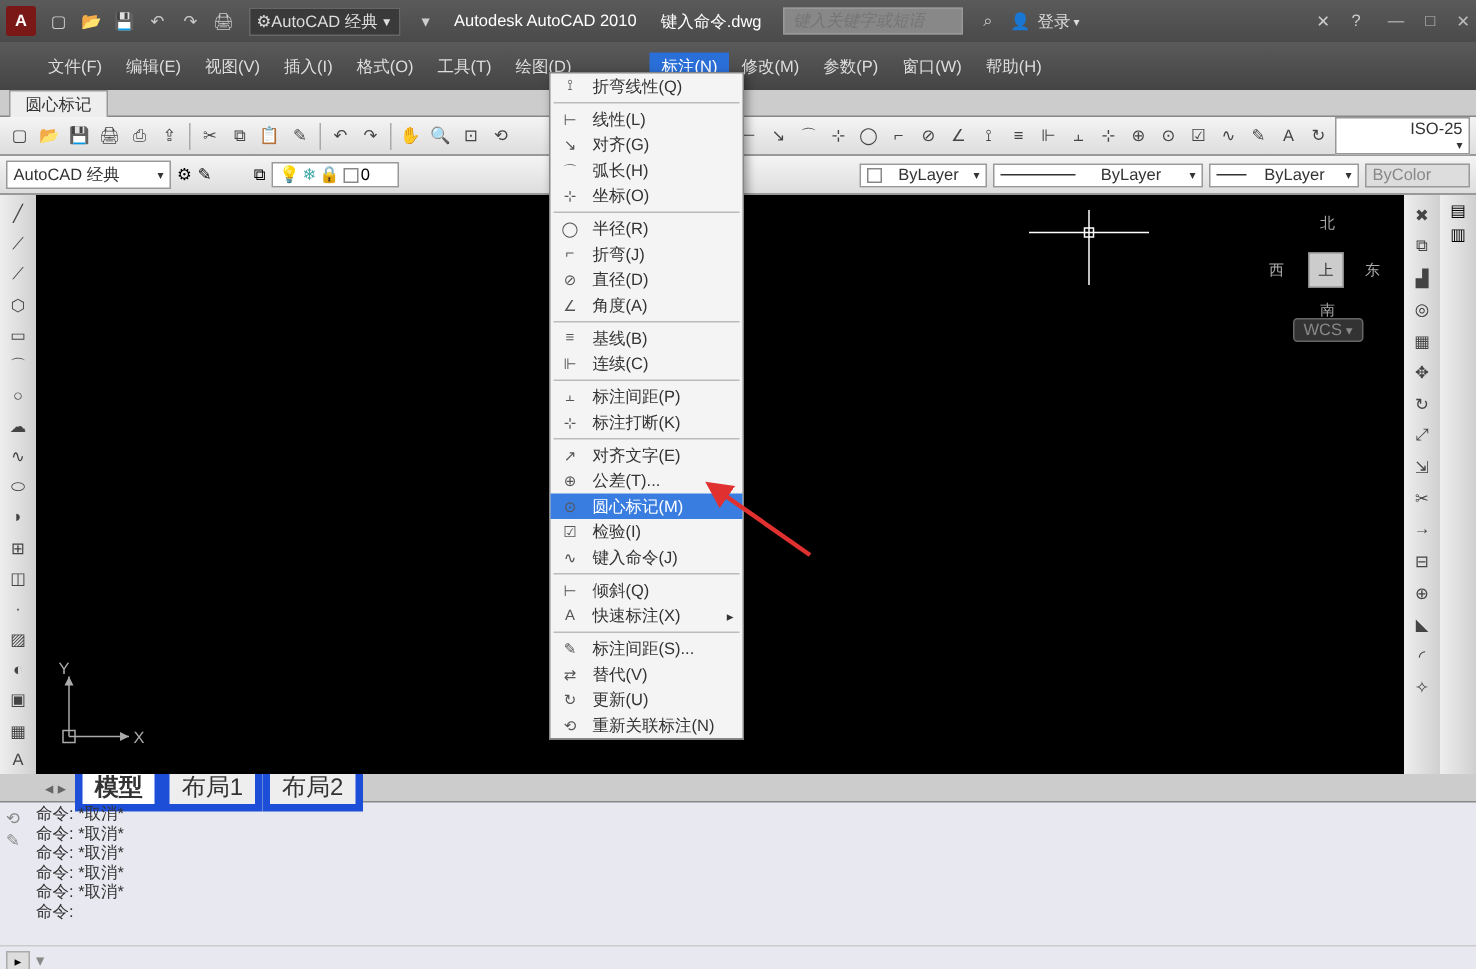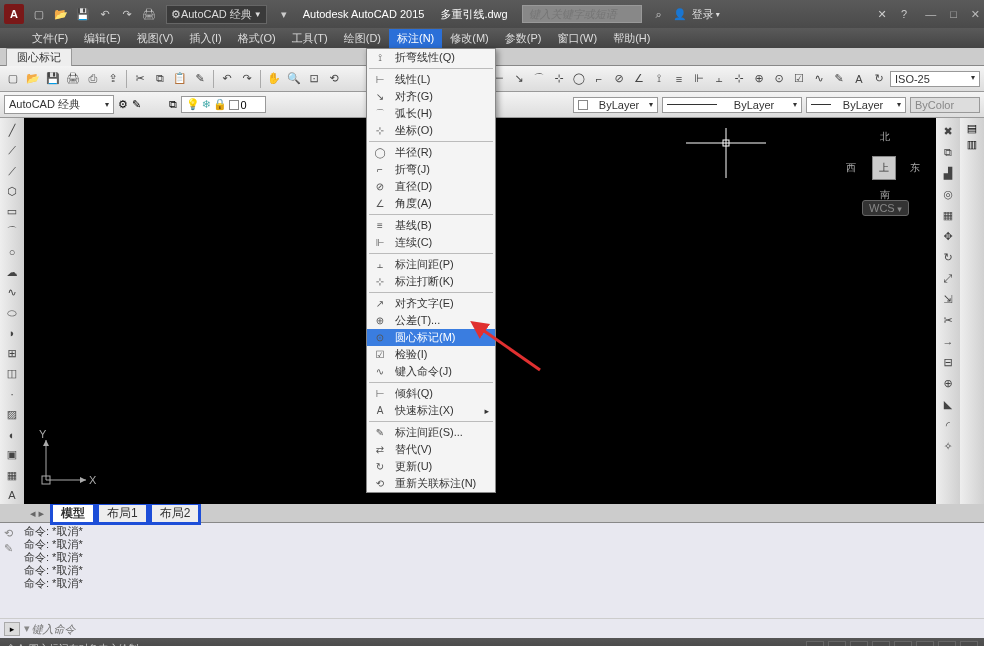--- a/index.html
+++ b/index.html
@@ -5,46 +5,46 @@
 * { margin: 0; padding: 0; box-sizing: border-box; font-family: "Microsoft YaHei", sans-serif; font-size: 11px; }
 body { background: #555; width: 984px; height: 646px; overflow: hidden; position: relative; }
 .titlebar { height: 28px; background: linear-gradient(#5a5a5a, #4a4a4a); display: flex; align-items: center; padding: 0 4px; color: #ddd; }
 .titlebar .logo { width: 20px; height: 20px; background: #7a1818; border-radius: 2px; display: flex; align-items: center; justify-content: center; color: #fff; font-weight: bold; margin-right: 4px; }
 .titlebar .tb-icon { width: 18px; height: 18px; margin: 0 2px; display: inline-flex; align-items: center; justify-content: center; color: #ccc; }
 .titlebar .workspace-sel { background: #3a3a3a; border: 1px solid #666; padding: 1px 4px; margin: 0 6px; color: #ddd; display: flex; align-items: center; min-width: 100px; }
 .titlebar .title-text { margin: 0 8px; color: #fff; }
 .titlebar .search-box { background: #888; border: 1px solid #999; padding: 2px 6px; color: #444; width: 120px; margin: 0 6px; font-style: italic; }
 .titlebar .spacer { flex: 1; }
 .titlebar .win-controls { display: flex; gap: 14px; margin-left: 10px; color: #bbb; }
-.menubar { height: 20px; background: linear-gradient(#5a5a5a, #444); display: flex; align-items: center; color: #ddd; padding-left: 24px; }
+.menubar { height: 32px; background: linear-gradient(#5a5a5a, #444); display: flex; align-items: center; color: #ddd; padding-left: 24px; }
 .menubar .mitem { padding: 2px 8px; cursor: pointer; }
-.menubar .mitem.active { background: #2a6fd8; color: #fff; }
+.menubar .mitem.active { background: #2a6fd8; color: #fff; margin-left: 44px; }
 .doc-tab-row { height: 18px; background: #ccc; border-bottom: 1px solid #888; display: flex; align-items: center; padding-left: 6px; }
 .doc-tab { background: #eee; border: 1px solid #999; border-bottom: none; padding: 1px 10px; font-size: 11px; color: #333; }
 .toolbar-row { height: 26px; background: linear-gradient(#f4f4f4, #ddd); border-bottom: 1px solid #999; display: flex; align-items: center; padding: 0 4px; gap: 2px; }
 .toolbar-row .ticon { width: 18px; height: 18px; border: 1px solid transparent; display: inline-flex; align-items: center; justify-content: center; color: #444; }
 .toolbar-row .sep { width: 1px; height: 18px; background: #aaa; margin: 0 2px; }
-.toolbar-row .rsel { border: 1px solid #999; background: #fff; padding: 1px 4px; min-width: 90px; color: #333; display: flex; align-items: flex-start; justify-content: space-between; }
+.toolbar-row .rsel { border: 1px solid #999; background: #fff; padding: 1px 4px; min-width: 90px; color: #333; display: flex; align-items: flex-end; justify-content: space-between; flex-direction: column; }
 .props-row { height: 26px; background: linear-gradient(#f4f4f4, #ddd); border-bottom: 1px solid #999; display: flex; align-items: center; padding: 0 4px; gap: 4px; }
 .props-row .psel { border: 1px solid #999; background: #fff; padding: 1px 4px; min-width: 90px; color: #333; display: flex; align-items: center; justify-content: space-between; }
 .props-row .layer-box { border: 1px solid #999; background: #fff; padding: 1px 4px; display: flex; align-items: center; gap: 2px; min-width: 85px; }
 .main-area { display: flex; height: 386px; background: #555; }
 .left-toolbar, .right-toolbar { width: 24px; background: linear-gradient(to right, #eee, #d0d0d0); display: flex; flex-direction: column; align-items: center; padding-top: 4px; gap: 3px; }
 .left-toolbar .licon, .right-toolbar .ricon { width: 18px; height: 18px; display: flex; align-items: center; justify-content: center; color: #444; }
 .drawing-area { flex: 1; background: #000; position: relative; }
 .ucs-icon { position: absolute; bottom: 12px; left: 12px; }
 .ucs-icon svg { overflow: visible; }
 .crosshair { position: absolute; top: 10px; right: 170px; }
 .navcube { position: absolute; top: 8px; right: 14px; width: 80px; height: 90px; }
 .navcube .nc-center { position: absolute; top: 30px; left: 30px; width: 24px; height: 24px; background: #ccc; border: 1px solid #888; display: flex; align-items: center; justify-content: center; color: #333; font-size: 10px; }
 .navcube .nc-label { position: absolute; color: #aaa; font-size: 10px; }
 .navcube .wcs { position: absolute; bottom: 0; left: 20px; background: #333; border: 1px solid #666; padding: 1px 6px; color: #888; font-size: 9px; border-radius: 3px; }
 .right-panel { width: 24px; background: linear-gradient(to right, #eee, #d0d0d0); display: flex; flex-direction: column; align-items: center; padding-top: 4px; gap: 3px; }
 .layout-tabs { height: 18px; background: #ccc; display: flex; align-items: center; padding-left: 30px; }
-.layout-tab { background: #eee; border: 3px solid #1d4ed8; padding: 0 8px; font-size: 12px; color: #333; }
+.layout-tab { background: #eee; border: 5px solid #1d4ed8; padding: 0 8px; font-size: 16px; color: #333; }
 .layout-tab.active { background: #fff; font-weight: bold; }
 .cmd-area { background: #e8e8f0; border-top: 1px solid #888; padding: 2px 4px; height: 96px; overflow: hidden; display: flex; }
 .cmd-area .cmd-icons { width: 20px; display: flex; flex-direction: column; gap: 2px; padding-top: 2px; }
 .cmd-area .cmd-lines { flex: 1; color: #333; font-size: 11px; line-height: 13px; }
 .cmd-input-row { height: 20px; background: #e8e8f0; display: flex; align-items: center; padding: 0 4px; border-top: 1px solid #ccc; }
 .cmd-input-row .prompt-icon { width: 16px; height: 14px; background: #ddd; border: 1px solid #aaa; margin-right: 4px; display:flex; align-items:center; justify-content:center; font-size:9px; }
 .cmd-input-row input { border: none; background: transparent; flex: 1; color: #888; font-style: italic; outline: none; }
 .statusbar { height: 22px; background: linear-gradient(#555, #3a3a3a); display: flex; align-items: center; padding: 0 6px; color: #ccc; gap: 4px; }
 .statusbar .sicon { width: 18px; height: 16px; border: 1px solid #666; background: #4a4a4a; }
 .dropdown-menu { position: absolute; top: 48px; left: 366px; width: 130px; background: #f4f4f4; border: 1px solid #888; box-shadow: 2px 2px 6px rgba(0,0,0,0.4); z-index: 100; }
@@ -66,22 +66,22 @@
   <span class="tb-icon">💾</span>
   <span class="tb-icon">↶</span>
   <span class="tb-icon">↷</span>
   <span class="tb-icon">🖨</span>
   <div class="workspace-sel">
     <span>⚙</span>
     <span>AutoCAD 经典</span>
     <span class="dd-caret">▼</span>
   </div>
   <span class="tb-icon">▾</span>
-  <span class="title-text">Autodesk AutoCAD 2015</span>
-  <span class="title-text">多重引线.dwg</span>
+  <span class="title-text">Autodesk AutoCAD 2010</span>
+  <span class="title-text">键入命令.dwg</span>
   <input class="search-box" placeholder="键入关键字或短语" style="">
   <span class="tb-icon">⌕</span>
   <span class="tb-icon">👤</span>
   <span style="color:#ddd;">登录</span>
   <span class="dd-caret">▾</span>
   <div class="spacer"></div>
   <span class="tb-icon">✕</span>
   <span class="tb-icon">?</span>
   <div class="win-controls">
     <span>—</span>
@@ -278,26 +278,26 @@
   <div class="cmd-icons">
     <span style="color:#888">⟲</span>
     <span style="color:#888">✎</span>
   </div>
   <div class="cmd-lines" id="cmd-lines">
       <div>命令: *取消*</div>
       <div>命令: *取消*</div>
       <div>命令: *取消*</div>
       <div>命令: *取消*</div>
       <div>命令: *取消*</div>
+      <div>命令:</div>
     </div>
 </div>
 <div class="cmd-input-row">
   <div class="prompt-icon">▸</div>
   <span style="color:#888;margin-right:2px">▾</span>
-  <input placeholder="键入命令" style="">
 </div>
 
 <div class="statusbar">
   <span style="flex:1;font-size:10px;">命令:圆心标记在对象中心绘制...</span>
   <span class="sicon"></span>
   <span class="sicon"></span>
   <span class="sicon"></span>
   <span class="sicon"></span>
   <span class="sicon"></span>
   <span class="sicon"></span>

